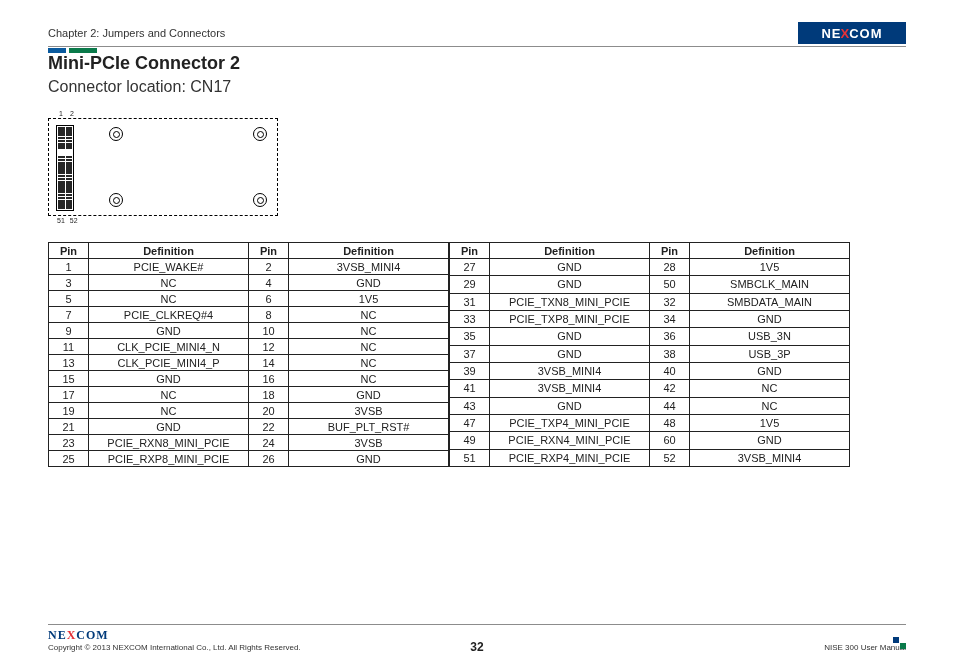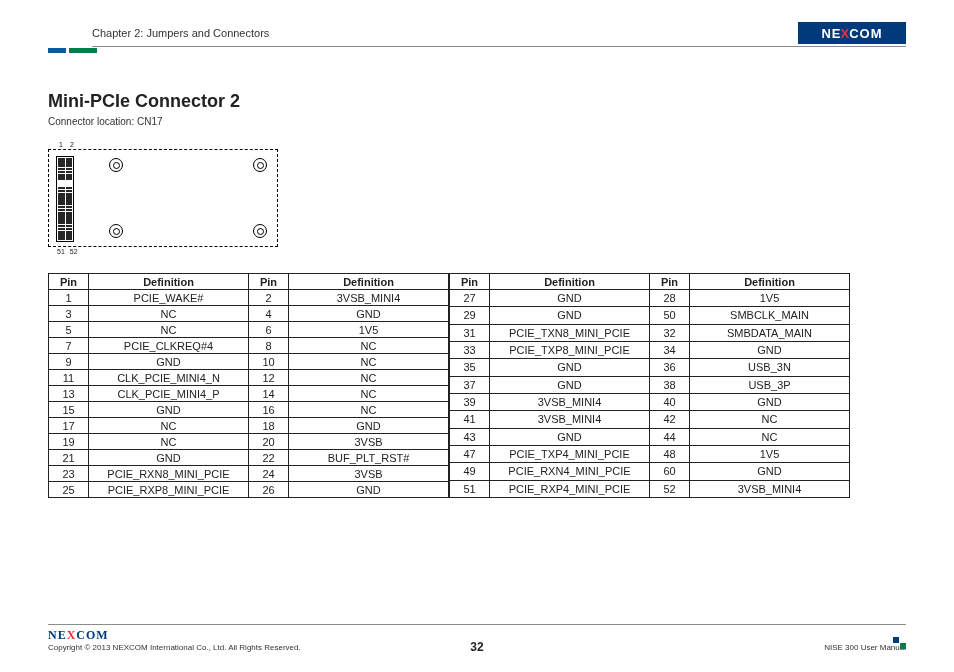--- a/index.html
+++ b/index.html
@@ -11,39 +11,38 @@
     color: #222;
     position: relative;
     padding: 22px 48px 20px 48px;
   }
   .header {
     display: flex;
     justify-content: space-between;
     align-items: center;
     border-bottom: 1px solid #8c8c8c;
     padding-bottom: 2px;
-    margin-left: 44px;
   }
   .chapter { font-size: 11px; color: #333; }
   .logo {
     width: 108px; height: 22px;
     background: #003a7a;
     display: flex; align-items: center; justify-content: center;
     font-weight: 700; font-size: 13px; letter-spacing: 1px;
     color: #fff; font-family: Arial, sans-serif;
     position: relative;
   }
   .logo .x { color: #e53238; margin: 0 -1px; }
   .header-accent { height: 5px; display:flex; margin-top:1px;}
   .header-accent .seg1{width:18px;background:#0a5a9e;}
   .header-accent .seg2{width:28px;background:#0a7a4a;margin-left:3px;}
 
-  .content { margin-top: 38px; }
+  .content { }
   .title { font-size: 18px; font-weight: 700; color: #222; }
-  .subtitle { font-size: 10px; color: #333; margin-top: 4px; }
+  .subtitle { font-size: 16px; color: #333; margin-top: 4px; }
 
   .diagram-wrap { margin-top: 14px; width: 230px; }
   .pin-top-labels{display:flex; font-size:7px; gap:7px; padding-left:11px; margin-bottom:1px;}
   .diagram {
     width: 230px; height: 98px;
     border: 1.5px dashed #000;
     position: relative;
     background:#fff;
   }
   .pinblock{

